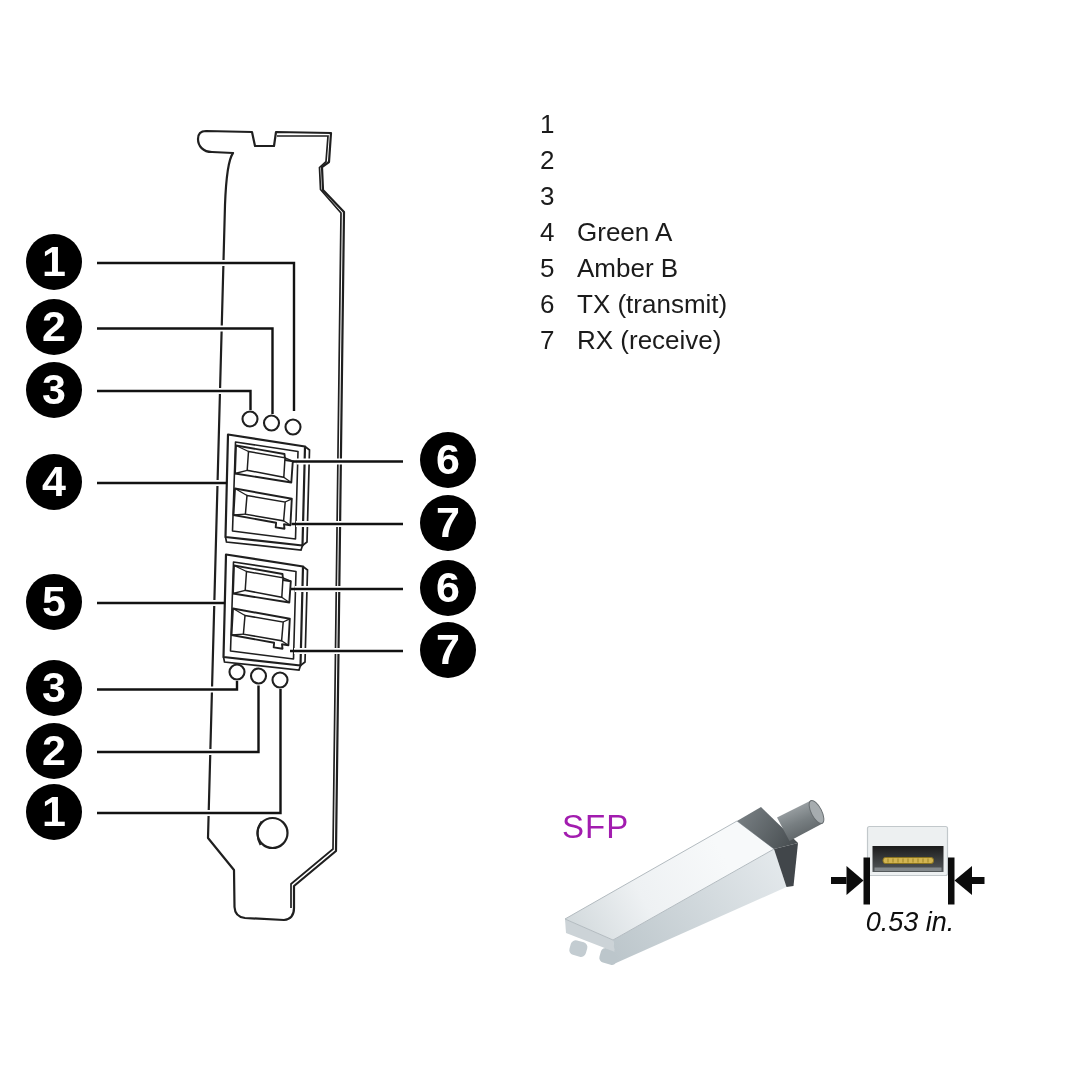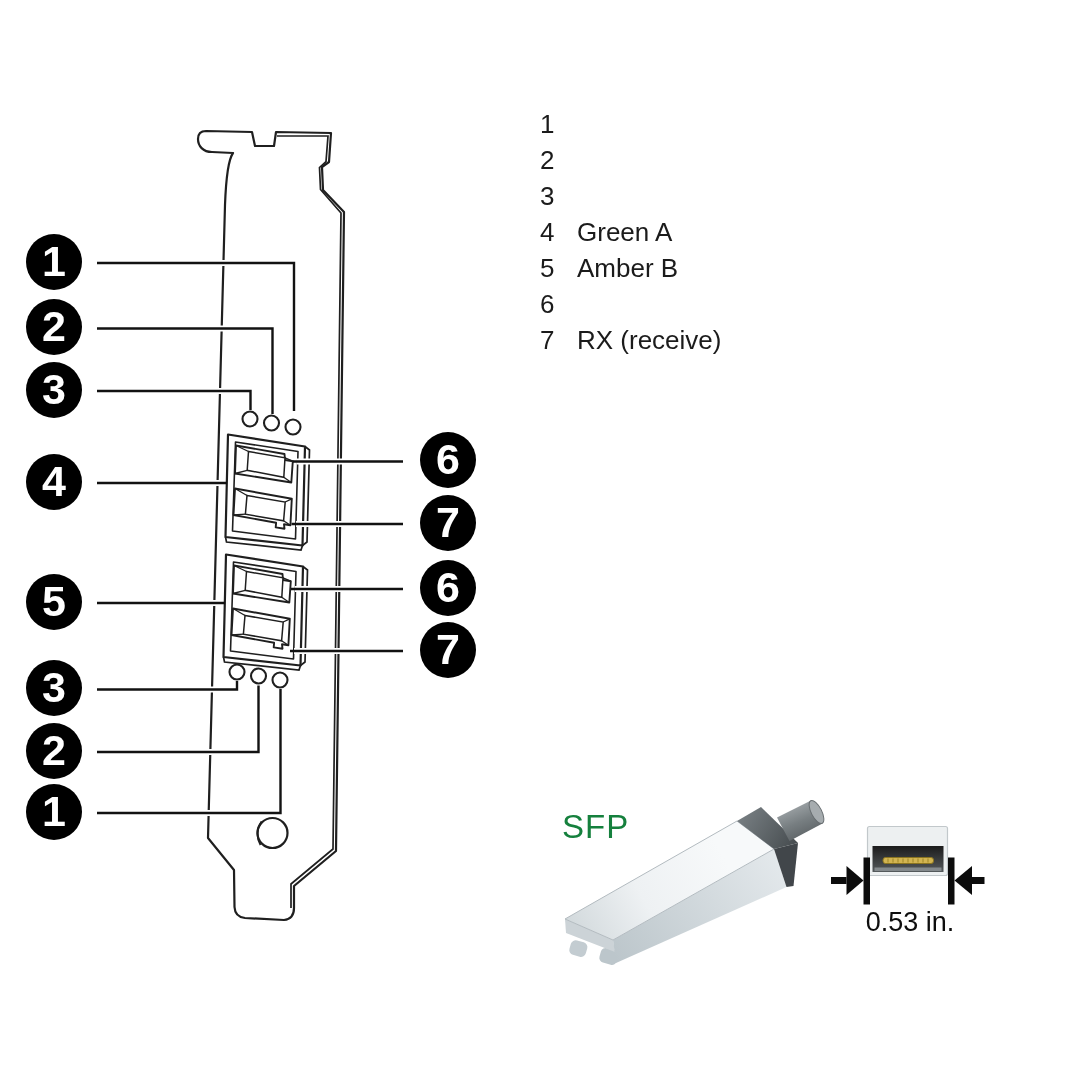--- a/index.html
+++ b/index.html
@@ -11,22 +11,22 @@
   .balloon{
     position:absolute;width:56px;height:56px;border-radius:50%;
     background:#000000;color:#ffffff;
     display:flex;align-items:center;justify-content:center;
     font-size:43px;font-weight:bold;line-height:1;padding-bottom:2px;box-sizing:border-box;
   }
   .legend{position:absolute;left:540px;top:106px;width:470px;color:#1b1b1b;}
   .legend-row{display:flex;height:36px;line-height:36px;font-size:26px;}
   .legend-num{display:inline-block;width:37px;flex:0 0 37px;}
   .legend-label{white-space:nowrap;}
-  .sfp-label{position:absolute;left:562px;top:808px;font-size:33px;letter-spacing:1px;color:#15803d;}
-  .dim-text{position:absolute;width:200px;text-align:center;font-size:27px;line-height:28px;color:#0e0e0e;}
+  .sfp-label{position:absolute;left:562px;top:808px;font-size:33px;letter-spacing:1px;color:#a21caf;}
+  .dim-text{position:absolute;width:200px;text-align:center;font-size:27px;line-height:28px;color:#0e0e0e;font-style:italic;}
   .dim-in{left:810px;top:908px;}
   .dim-mm{left:810px;top:938px;}
 </style>
 </head>
 <body>
 
 <div class="stage">
 
   <svg width="1080" height="1080" viewBox="0 0 1080 1080">
     <defs>
@@ -197,20 +197,21 @@
     <div class="legend-row">
       <span class="legend-num">4</span>
       <span class="legend-label">Green A</span>
     </div>
     <div class="legend-row">
       <span class="legend-num">5</span>
       <span class="legend-label">Amber B</span>
     </div>
     <div class="legend-row">
       <span class="legend-num">6</span>
+      <span class="legend-label">TX (transmit)</span>
     </div>
     <div class="legend-row">
       <span class="legend-num">7</span>
       <span class="legend-label">RX (receive)</span>
     </div>
   </div>
 
   <div class="sfp-label">SFP</div>
   <div class="dim-text dim-in">0.53 in.</div>
 

